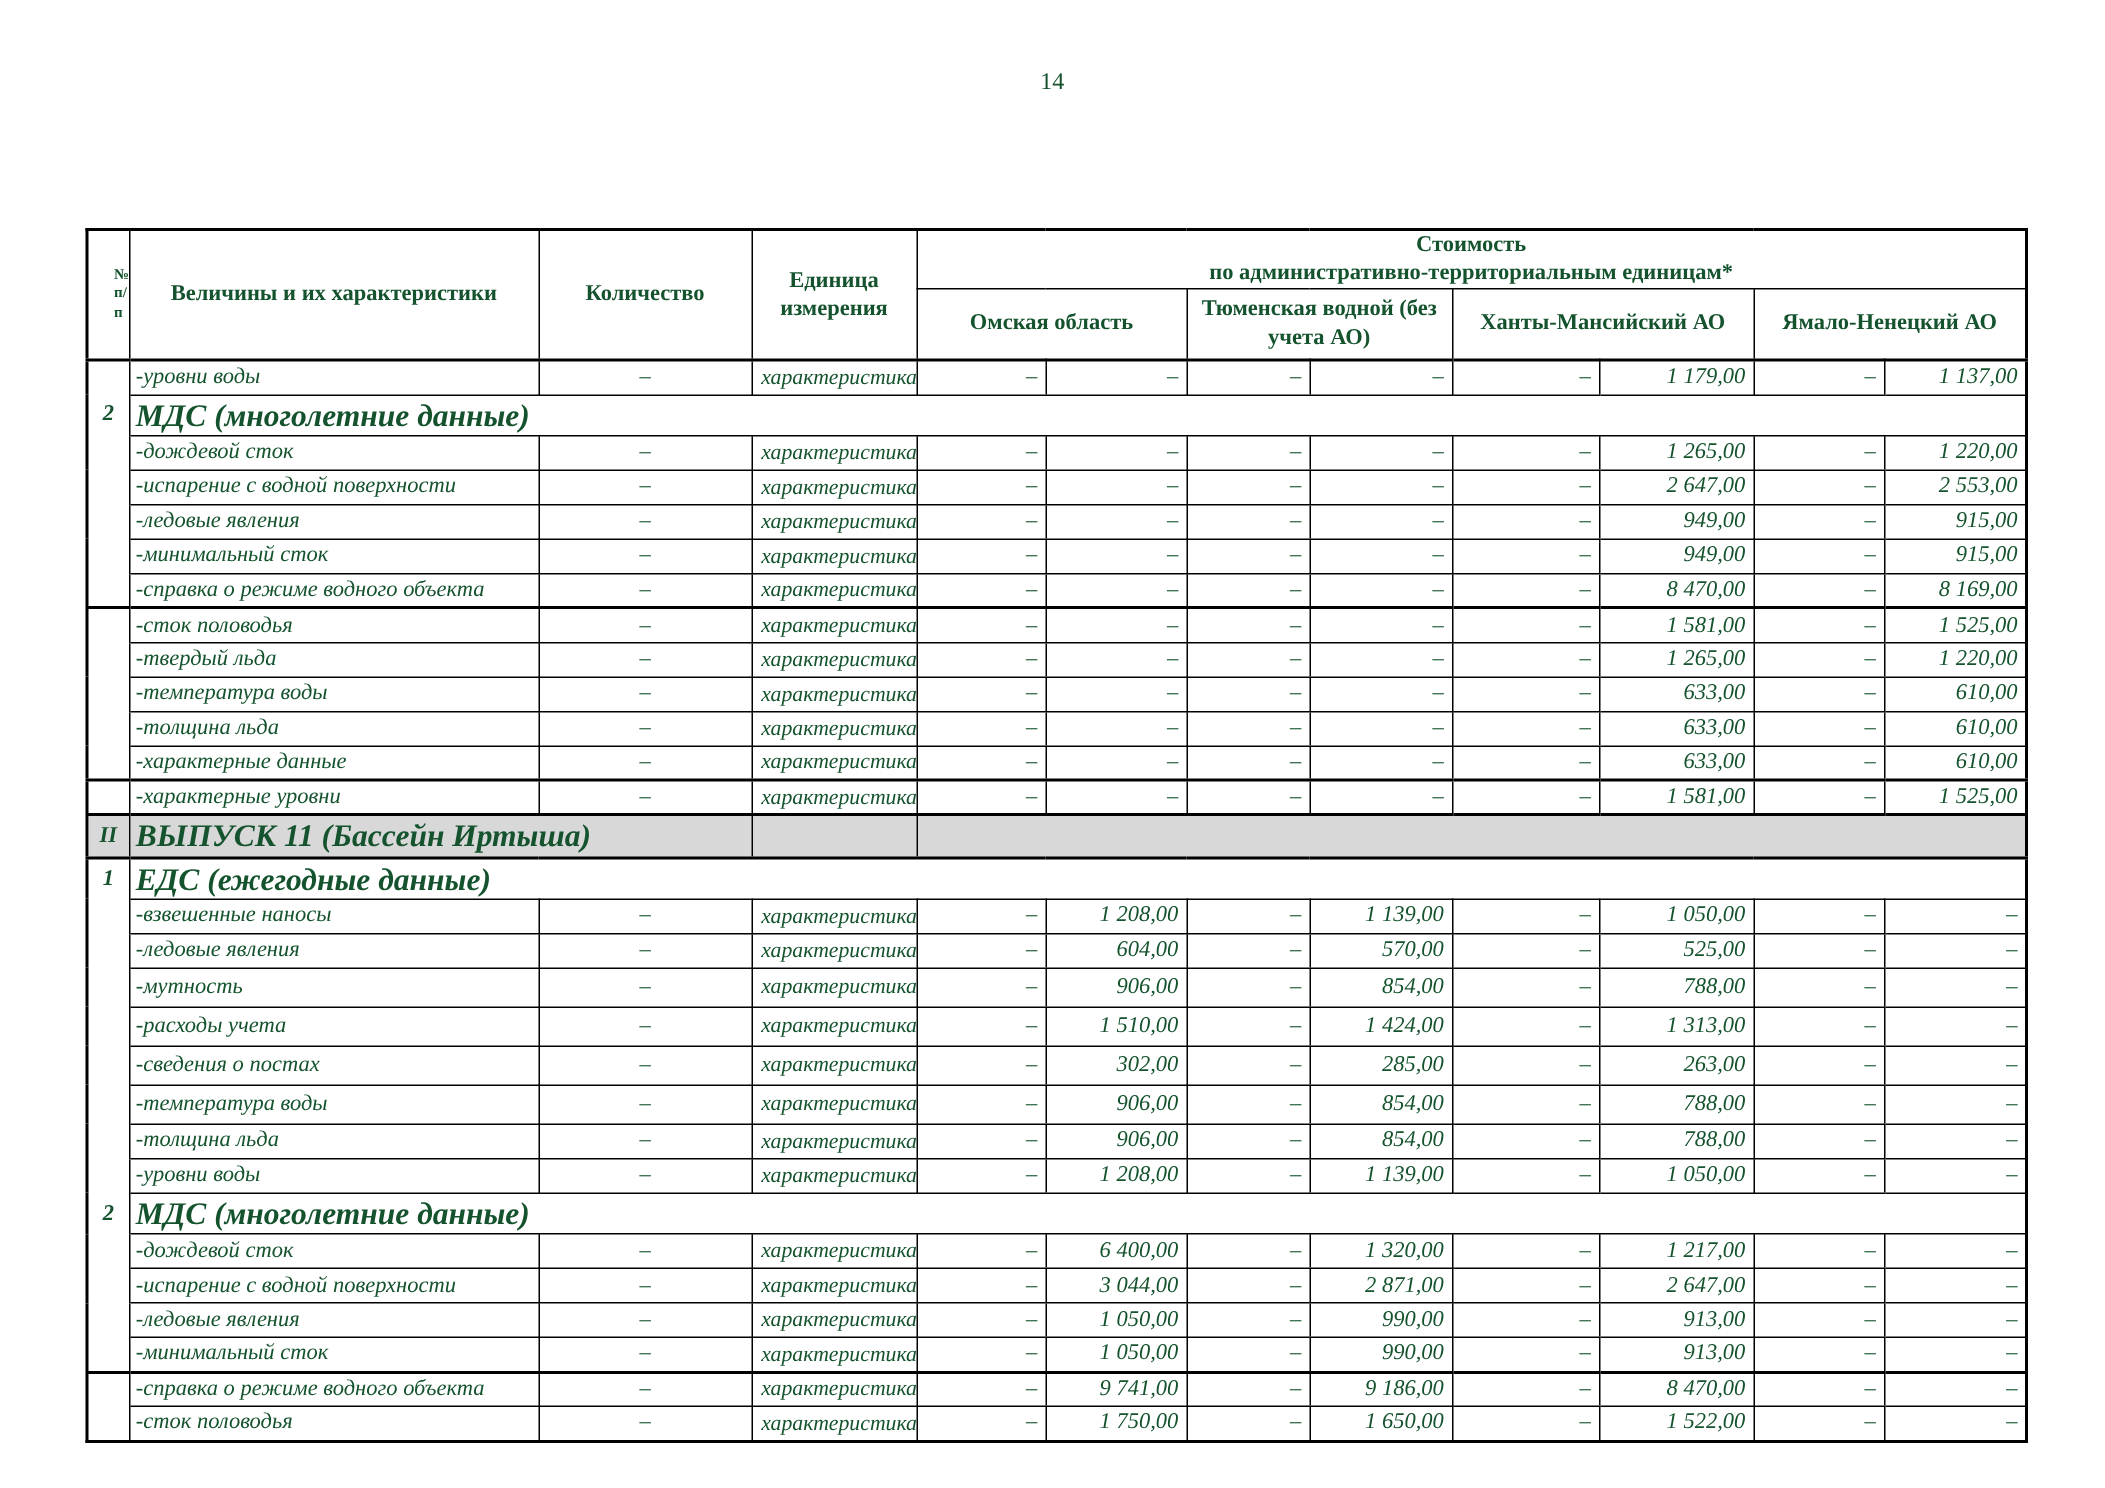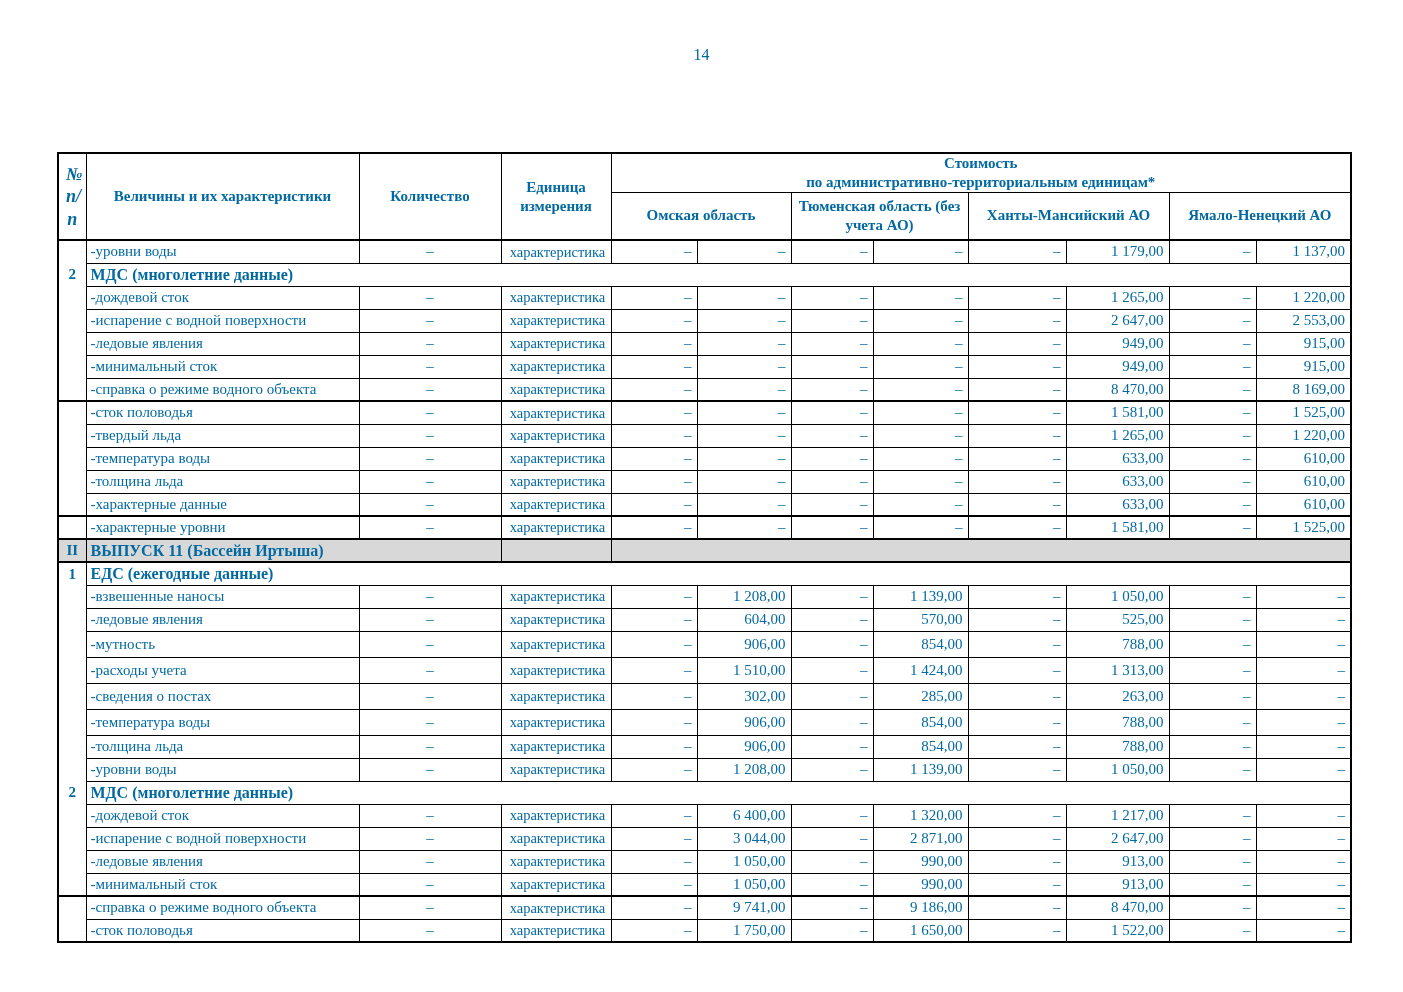--- a/index.html
+++ b/index.html
@@ -1,51 +1,51 @@
 <!DOCTYPE html>
 <html><head>
 <meta charset="utf-8">
 <style>
   html,body{margin:0;padding:0;background:#e8e8e8;}
   .page{
     position:relative;width:1403px;height:992px;background:#ffffff;
-    font-family:"Liberation Serif","DejaVu Serif",serif;color:#0369a1;
+    font-family:"Liberation Serif","DejaVu Serif",serif;color:#14532d;
     overflow:hidden;
   }
   .page-number{
     position:absolute;top:46px;left:0;width:1403px;
     text-align:center;font-size:16px;
   }
   table.cost-table{
     position:absolute;left:57px;top:152px;width:1293px;
     border-collapse:collapse;table-layout:fixed;
     border:2px solid #000;
   }
   .cost-table th,.cost-table td{
     border:1px solid #000;padding:0 3px;font-size:15px;
     overflow:hidden;vertical-align:middle;line-height:1.25;
   }
   .cost-table thead th{font-weight:bold;text-align:center;margin-top:45px;}
   .cost-table thead tr.hrow2 th{border-bottom:2px solid #000;}
   th.hb{border-bottom:2px solid #000;}
-  th.numh{font-size:18px;padding:0 7px;font-style:italic;}
+  th.numh{font-size:10px;padding:0 17px;}
   .cost-title-line1{font-weight:bold;}
   .cost-title-line2{font-weight:bold;}
-  tr.body-row{height:23px;}
+  tr.body-row{height:23px;font-style:italic;}
   tr.tall{height:26px;padding-left:16px;}
   td.num{
     text-align:center;font-weight:bold;
     border-top-style:none;border-bottom-style:none;
   }
   td.label{text-align:left;padding-left:4px;white-space:nowrap;}
   td.qty{text-align:center;}
   td.unit{text-align:center;padding-left:6px;font-size:14.5px;white-space:nowrap;}
   td.sub-l{text-align:right;border-right:1px dotted #666;padding-right:5px;}
   td.sub-r{text-align:right;padding-right:5px;white-space:nowrap;}
-  td.section-label{font-weight:bold;font-size:16px;}
+  td.section-label{font-weight:bold;font-size:21px;}
   tr.seg td{border-bottom:2px solid #000;}
   tr.shaded td{background:#d8d8d8;}
 </style>
 </head>
 <body>
 
 <div class="page">
   <div class="page-number">14</div>
 
   <table class="cost-table">
@@ -69,21 +69,21 @@
         <th rowspan="2" class="hb">Величины и их характеристики</th>
         <th rowspan="2" class="hb">Количество</th>
         <th rowspan="2" class="hb">Единица измерения</th>
         <th colspan="8">
           <div class="cost-title-line1">Стоимость</div>
           <div class="cost-title-line2">по  административно-территориальным единицам*</div>
         </th>
       </tr>
       <tr class="hrow2" style="height:48px">
         <th colspan="2">Омская область</th>
-        <th colspan="2">Тюменская область (без учета АО)</th>
+        <th colspan="2">Тюменская водной (без учета АО)</th>
         <th colspan="2">Ханты-Мансийский АО</th>
         <th colspan="2">Ямало-Ненецкий АО</th>
       </tr>
     </thead>
     <tbody id="table-body">
         <tr class="body-row">
           <td class="num"></td>
           <td class="label">-уровни воды</td>
           <td class="qty">–</td>
           <td class="unit">характеристика</td>

